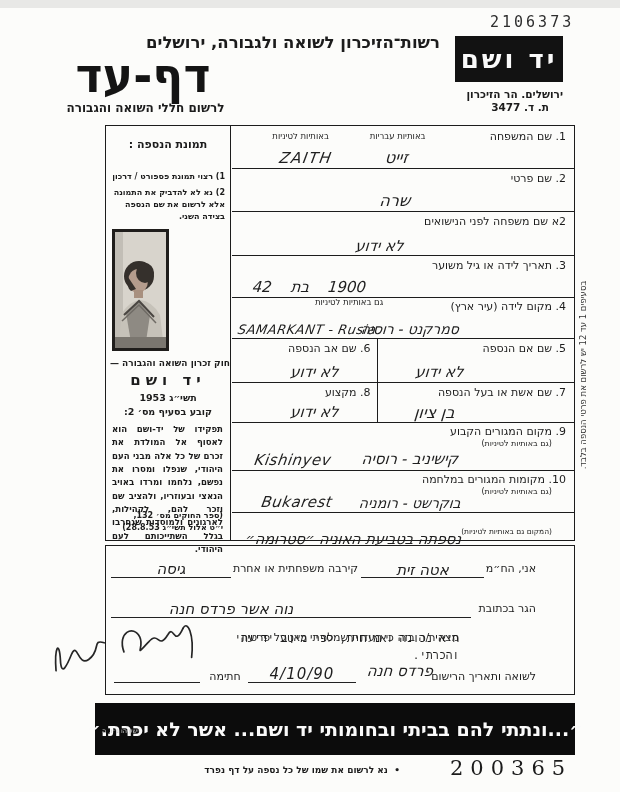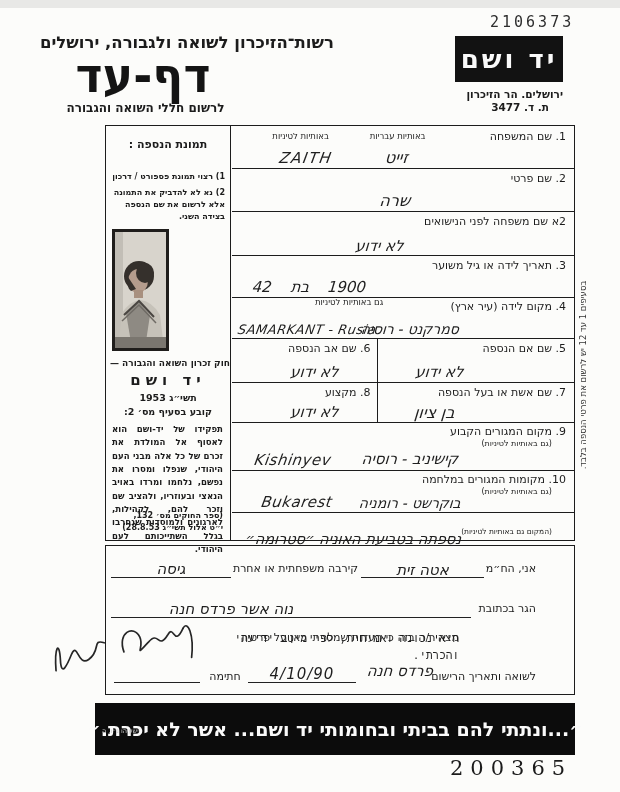--- a/index.html
+++ b/index.html
@@ -7,21 +7,21 @@
     position:relative; width:620px; height:792px; margin:8px auto;
     background:#fcfcfa; overflow:hidden;
     font-family:"DejaVu Sans","Liberation Sans",sans-serif;
     color:#1c1c1c;
   }
   .abs{position:absolute;}
   .rtl{direction:rtl; unicode-bidi:embed;}
   
   .serial{font-family:"DejaVu Sans Mono","Liberation Mono",monospace;
     font-size:15px; letter-spacing:3px; color:#2e2e2e;}
-  .authority{font-weight:bold; font-size:16.5px; text-align:left;}
+  .authority{font-weight:bold; font-size:16.5px; text-align:right;}
   .big-title{font-weight:bold; font-size:46px; text-align:center; letter-spacing:0px; line-height:1;
     transform:scaleY(1.05); color:#141414;}
   .subtitle{font-weight:bold; font-size:12px; text-align:center;}
   .logo-box{background:#121212; color:#fafafa; display:flex; align-items:center; justify-content:center;
     font-weight:bold; font-size:26px; letter-spacing:3px;}
   .logo-sub{font-weight:bold; font-size:10.5px; text-align:right;}
   
   .main-box{border:1.6px solid #1c1c1c;}
   .side{border-right:1.6px solid #1c1c1c;}
   .side-head{font-weight:bold; font-size:11px; text-align:center;}
@@ -211,17 +211,21 @@
       <path d="M78 36 C74 16 92 10 96 24 C99 35 86 44 104 30 C116 20 112 40 124 26 C132 16 128 40 140 22" fill="none" stroke="#262626" stroke-width="1.7" stroke-linecap="round"></path>
       <path d="M140 22 C146 14 150 30 144 52" fill="none" stroke="#262626" stroke-width="1.7" stroke-linecap="round"></path>
     </svg>
   </div>
 
   <div class="abs banner" style="left:95px; top:695px; width:480px; height:52px;">
     <span class="banner-quote">״...ונתתי להם בביתי ובחומותי יד ושם... אשר לא יכרת.״</span>
     <span class="banner-attr">ישעיהו נ״ו, ה</span>
   </div>
 
+  <div class="abs foot-note rtl" style="left:178px; top:757px; width:222px;">
+    <span>•</span>&nbsp;
+    <span>נא לרשום את שמו של כל נספה על דף נפרד</span>
+  </div>
   <div class="abs stamp-num" style="left:450px; top:748px;">200365</div>
 
   <div class="abs margin-note" style="left:440px; top:360px; width:290px; height:14px;">בסעיפים 1 עד 12 יש לרשום את פרטי הנספה בלבד.</div>
 
 </div>
 
 </body></html>

